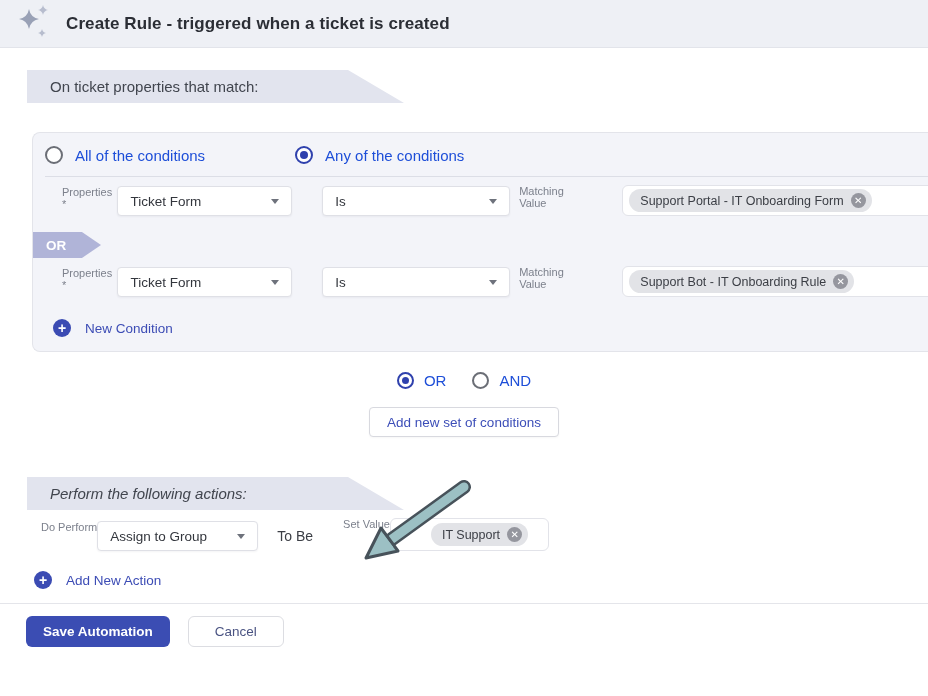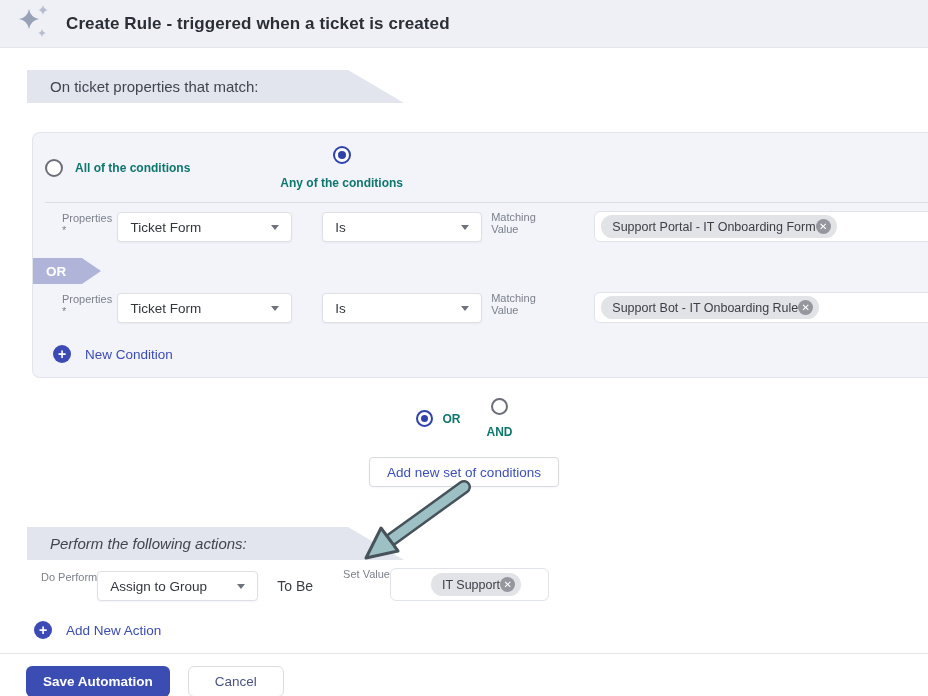--- a/index.html
+++ b/index.html
@@ -25,52 +25,52 @@
   .banner-1 { margin-top:22px; }
   .banner-2 { margin-top:40px;font-style:italic; }
   
   .cond-section {
     margin:29px 0 0 32px; width:896px;
     background:#f3f4f9; border:1px solid #e3e4ea; border-right:none;
     border-radius:8px 0 0 8px; padding-bottom:14px;
   }
   .radio-row { display:flex; align-items:center; padding:13px 0 12px 12px; }
   .radio-group { display:flex; align-items:center; gap:12px; cursor:default; }
-  .radio-group + .radio-group { margin-left:90px;flex-direction:column; }
+  .radio-group + .radio-group { margin-left:90px; }
   .radio {
     width:18px; height:18px; border-radius:50%;
     border:2px solid #6b6e76; background:#fff; position:relative; flex:0 0 auto;
   }
   .radio.sel { border-color:#2f41ad; }
   .radio.sel::after { content:""; position:absolute; inset:3px; border-radius:50%; background:#2f41ad; }
-  .radio-label { font-size:12px; color:#0f766e;font-weight:bold; }
+  .radio-label { font-size:15px; color:#1d4ed8; }
   .cond-divider { border-top:1px solid #dcdee6; margin-left:12px; }
   .cond-row { display:flex; align-items:flex-end; padding-left:20px; margin-top:8px; }
   .fgroup { display:flex; flex-direction:row; }
   .flabel { font-size:11px; color:#7c808c; margin:0 0 4px 9px; height:13px; }
   .select {
     background:#fff; border:1px solid #dfe0e6; border-radius:4px; height:30px;
     display:flex; align-items:center; justify-content:space-between;
     padding:0 12px; font-size:13.5px; color:#33363d;
     box-shadow:0 1px 2px rgba(40,44,63,.05);
   }
   .w-prop { width:180px; }
-  .w-op { width:160px; margin-left:30px; }
+  .w-op { width:188px; margin-left:30px; }
   .w-match { width:410px; margin-left:33px; }
   .chev {
     width:0; height:0; border-left:4px solid transparent; border-right:4px solid transparent;
     border-top:5px solid #6e727c; margin-left:8px;
   }
   .value-box {
     background:#fff; border:1px solid #e2e3e9; border-radius:6px; height:31px;
     display:flex; align-items:center; padding:0 6px;
   }
   .chip {
     background:#e2e3e7; border-radius:13px; height:23px;
-    display:inline-flex; align-items:center; padding:0 6px 0 11px;
+    display:inline-flex; align-items:center; gap:7px; padding:0 6px 0 11px;
     font-size:12.5px; color:#3b3e45; white-space:nowrap;
   }
   .chip-x {
     width:15px; height:15px; border-radius:50%; background:#95969e; color:#fff;
     font-size:10px; line-height:15px; display:flex; align-items:center; justify-content:center;
     cursor:pointer; flex:0 0 auto;
   }
   .or-badge {
     margin-top:16px; width:68px; height:26px; background:#b0b4d8;
     clip-path:polygon(0 0, 72% 0, 100% 50%, 72% 100%, 0 100%);

